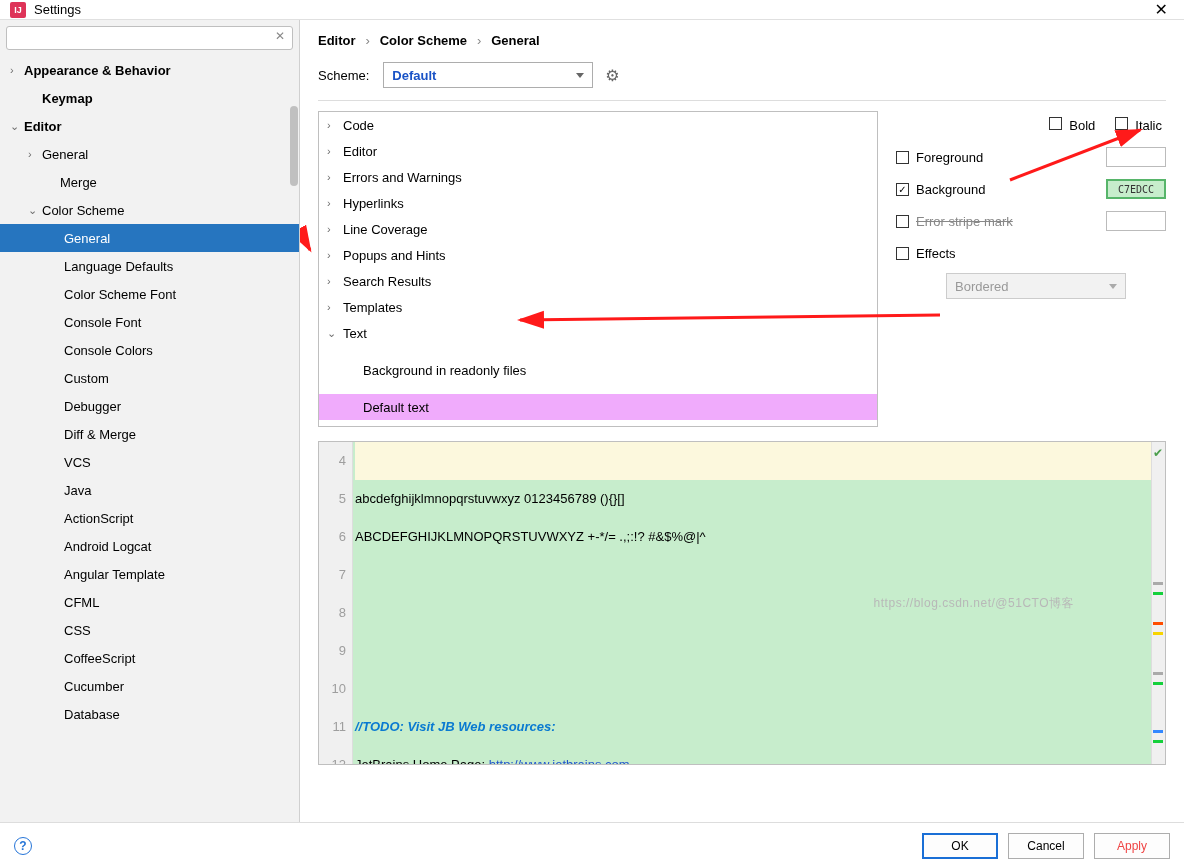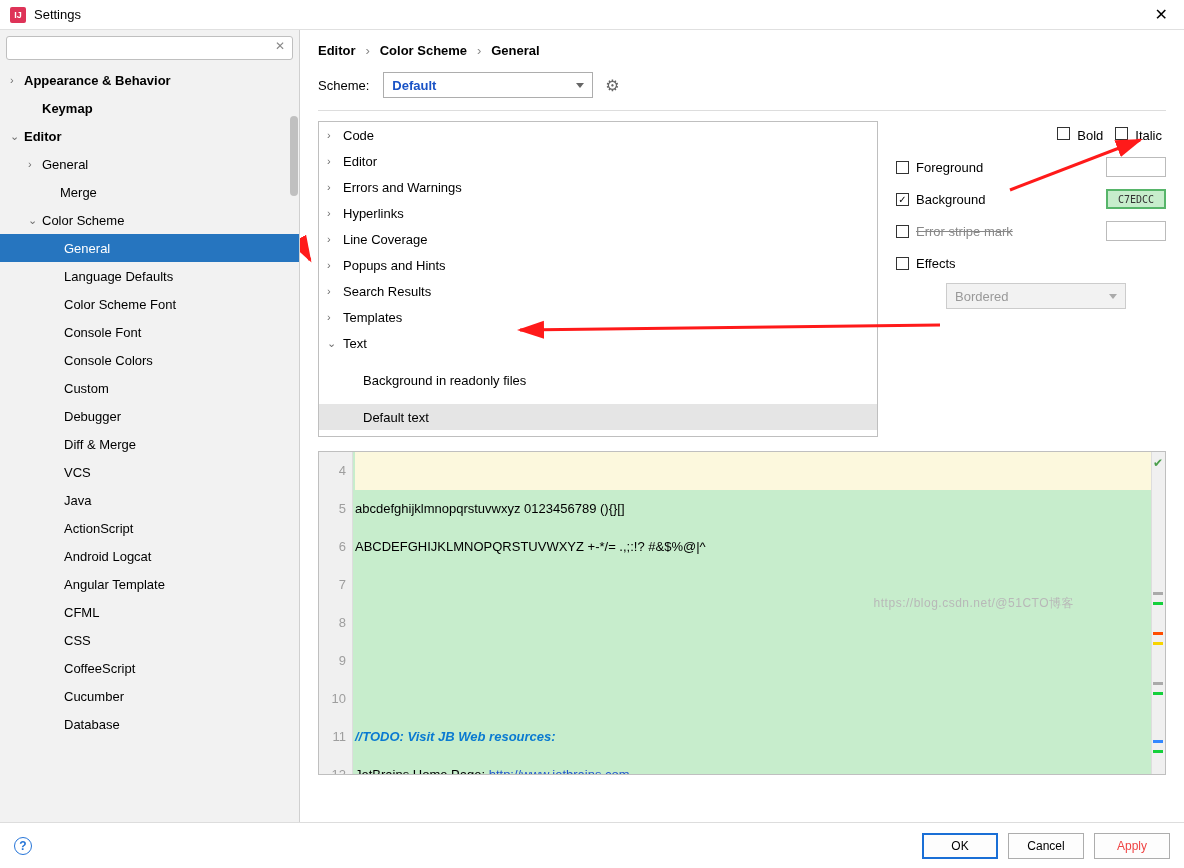--- a/index.html
+++ b/index.html
@@ -1,19 +1,19 @@
 <!DOCTYPE html>
 <html><head>
 <meta charset="utf-8">
 <style>
 * { box-sizing: border-box; margin: 0; padding: 0; font-family: "Segoe UI", Arial, sans-serif; font-size: 13px; }
 body { width: 1184px; height: 868px; overflow: hidden; background: #fff; display: flex; flex-direction: column; }
 
 
-.titlebar { height: 30px; display: flex; align-items: center; padding: 0 10px; border-bottom: 1px solid #e0e0e0; }
+.titlebar { height: 20px; display: flex; align-items: center; padding: 0 10px; border-bottom: 1px solid #e0e0e0; }
 .titlebar .app-icon { width: 16px; height: 16px; background: #de3358; border-radius: 2px; margin-right: 8px; display:flex; align-items:center; justify-content:center; color:#fff; font-size:9px; font-weight:bold;}
 .titlebar .title { flex: 1; }
 .titlebar .close { font-size: 16px; padding: 0 6px; cursor: default; }
 
 
 .content { flex: 1; display: flex; overflow: hidden; }
 .sidebar { width: 300px; background: #f2f2f2; border-right: 1px solid #d0d0d0; display: flex; flex-direction: column; }
 .search-wrap { padding: 6px; }
 .search { width: 100%; height: 24px; border: 1px solid #bfbfbf; border-radius: 3px; padding: 0 22px 0 22px; background: #fff; position: relative; }
 .search-wrap { position: relative; }
@@ -45,31 +45,31 @@
 .gear { margin-left: 12px; color: #666; font-size: 16px; }
 
 .hr { border-top: 1px solid #ddd; margin-bottom: 10px; }
 
 .detail-row { display: flex; gap: 18px; height: 316px; }
 .category-list { width: 560px; border: 1px solid #bfbfbf; background: #fff; overflow-y: auto; }
 .cat { display: flex; align-items: center; height: 26px; padding-left: 8px; }
 .cat .arrow { width: 16px; color: #6e6e6e; font-size: 11px; }
 .cat .label { }
 .cat.sub { padding-left: 44px; margin-top: 11px; }
-.cat.sel { background: #e5e5e5; }
+.cat.sel { background: #f0abfc; }
 
 .opts { flex: 1; padding-top: 6px; }
 .opt-row { display: flex; align-items: center; height: 32px; }
 .chk { width: 13px; height: 13px; border: 1px solid #333; margin-right: 7px; display: inline-flex; align-items: center; justify-content: center; font-size: 10px; }
 .chk.on::after { content: "✓"; }
 .opt-label { flex: 1; }
 .opt-label.strike { text-decoration: line-through; color: #888; }
 .swatch { width: 60px; height: 20px; border: 1px solid #bbb; }
 .swatch.bg { background: #c7edcc; border: 2px solid #57b56a; display:flex; align-items:center; justify-content:center; font-size:10px; color:#333; font-family: monospace;}
-.stylebox { display:flex; gap:12px; margin-bottom:8px; justify-content:flex-end; padding-right:4px;}
+.stylebox { display:flex; gap:20px; margin-bottom:8px; justify-content:flex-end; padding-right:4px;}
 .effects-dd { width: 180px; height: 26px; border: 1px solid #ccc; background: #f2f2f2; color: #999; display:flex; align-items:center; padding:0 8px; position:relative; margin-top:4px; margin-left:50px;}
 .effects-dd::after { content:""; position:absolute; right:8px; top:10px; border-left:4px solid transparent; border-right:4px solid transparent; border-top:5px solid #aaa;}
 
 
 .preview { margin-top: 14px; border: 1px solid #bfbfbf; height: 324px; display: flex; font-family: "Consolas", monospace; font-size: 19px; position: relative; background:#c7edcc; overflow:hidden;}
 .gutter { width: 34px; background: #f0f0f0; border-right: 1px solid #ddd; text-align: right; padding-right: 6px; color: #9e9e9e; line-height: 38px; font-size:17px;}
 .code { flex: 1; line-height: 38px; padding-left: 2px; white-space: pre; overflow:hidden;}
 .code .line4 { background: #fcf8dd; display:block; height:38px;}
 .code .todo { color: #0a7ad1; font-style: italic; font-weight:bold;}
 .code .link { color: #2255cc; text-decoration: underline; }

